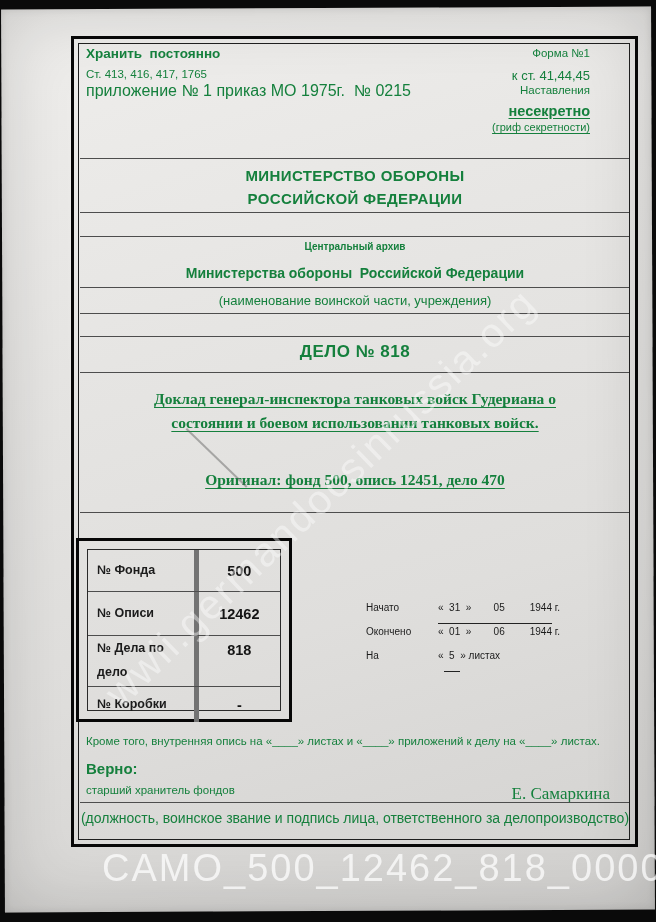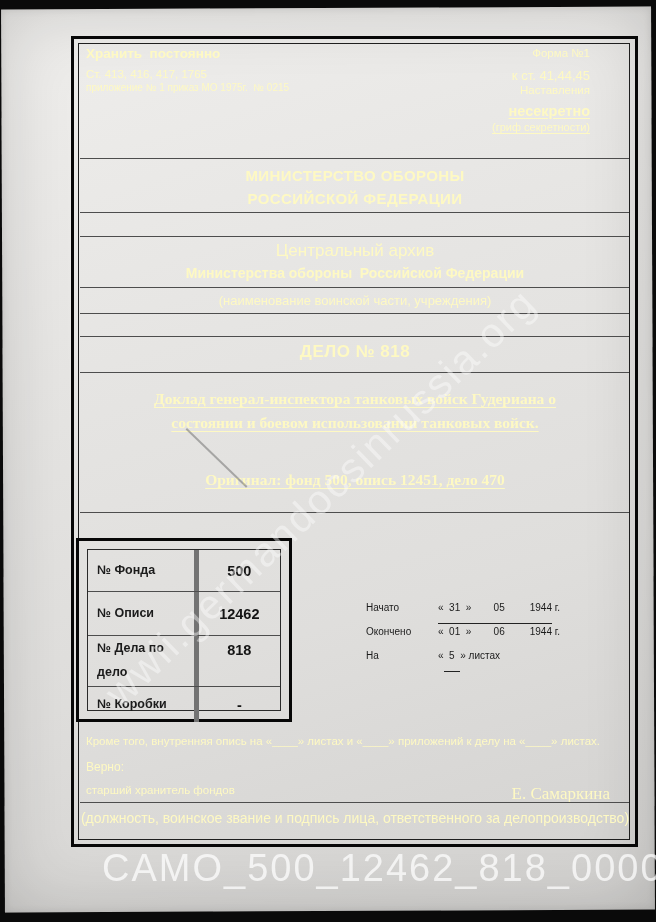--- a/index.html
+++ b/index.html
@@ -8,47 +8,47 @@
     position:relative; width:656px; height:922px; overflow:hidden;
     background:#0a0a0a;
   }
   .paper {
     position:absolute; left:3px; top:8px; width:650px; height:903px;
     transform:rotate(-0.25deg);
     background:linear-gradient(163deg,#efeeec 0%,#e6e5e3 35%,#dfdedc 65%,#d2d1cf 100%);
     box-shadow: inset 0 0 70px rgba(0,0,0,0.16), inset 0 0 8px rgba(0,0,0,0.10);
     z-index:1;
   }
-  .abs { position:absolute; z-index:2; color:#fef9c3; }
+  .abs { position:absolute; z-index:2; color:#15803d; }
   .pre { white-space:pre; }
   .center { left:72px; width:566px; text-align:center; }
   .hline { position:absolute; left:80px; width:549px; height:1px; background:#4d4d4d; z-index:2; }
 
   
   .form-outer { position:absolute; left:71px; top:36px; width:567px; height:811px;
     border:3px solid #070707; z-index:2; }
   .form-inner { position:absolute; left:78px; top:43px; width:552px; height:797px;
     border:1px solid #1f1f1f; z-index:2; }
 
   .hdr-left { left:86px; top:46px; }
   .hdr-left .t1 { font-size:13.5px; font-weight:bold; }
   .hdr-left .t2 { font-size:11.5px; margin-top:7px; }
-  .hdr-left .t3 { font-size:10px; margin-top:2px; }
+  .hdr-left .t3 { font-size:16px; margin-top:2px; }
 
   .hdr-right { right:66px; top:47px; text-align:right; }
   .hdr-right .f1 { font-size:11.5px; }
   .hdr-right .f2 { font-size:13px; margin-top:9px; }
   .hdr-right .f3 { font-size:11.5px; margin-top:1px; }
   .hdr-right .secr { font-size:14.5px; font-weight:bold; margin-top:7px;
     text-decoration:underline; text-underline-offset:2px; }
   .hdr-right .secr-cap { font-size:11px; margin-top:2px;
     text-decoration:underline; text-underline-offset:2px; }
 
   .ministry { font-size:15px; font-weight:bold; letter-spacing:0.4px; }
-  .archive1 { font-size:17px; font-weight:normal; }
+  .archive1 { font-size:10px; font-weight:bold; }
   .archive2 { font-size:14px; font-weight:bold; }
   .unit-cap { font-size:13px; }
   .delo { font-size:17px; font-weight:bold; letter-spacing:0.5px; }
 
   .case-title { font-family:"Liberation Serif", serif; font-size:15.5px; font-weight:bold; }
   .case-title span { text-decoration:underline; text-underline-offset:3px; }
   .orig { font-family:"Liberation Serif", serif; font-size:15.5px; font-weight:bold; }
   .orig span { text-decoration:underline; text-underline-offset:3px; }
 
   .reqtable { position:absolute; left:76px; top:538px; width:216px; height:184px;
@@ -62,21 +62,21 @@
     display:flex; align-items:center; justify-content:center; color:#141414; }
   .r1 { height:41px; } .r2 { height:44px; } .r3 { height:51px; } .r4 { height:36px; }
   .r3 .tvalue { align-items:flex-start; padding-top:6px; }
 
   .daterow { position:absolute; left:334px; display:flex; font-size:10px;
     font-weight:normal; color:#1b1b1b; z-index:2;margin-left:32px; }
   .daterow .dlabel { width:72px; flex:0 0 auto; }
   .uline { border-bottom:1.5px solid #222; padding-bottom:10px; }
 
   .note { left:86px; top:735px; font-size:11.5px; }
-  .verno { left:86px; top:760px; font-size:12px; }
+  .verno { left:86px; top:760px; font-size:15px;font-weight:bold; }
   .custodian { left:86px; top:784px; font-size:11.5px; }
   .signature { right:46px; top:784px; font-size:17px;font-family:Liberation Serif, serif; }
   .resp-cap { top:810px; font-size:14px; }
 
   .wm-bottom { position:absolute; left:102px; top:846px; z-index:3;
     font-size:38px; letter-spacing:2px; color:rgba(255,255,255,0.72);
     font-weight:normal; transform:scaleY(1.04); }
   .wm-diag { position:absolute; left:112px; top:676px; z-index:3;
     font-size:41px; letter-spacing:2px; color:rgba(255,255,255,0.42);
     transform:rotate(-44deg); transform-origin:0 50%; white-space:nowrap; }

